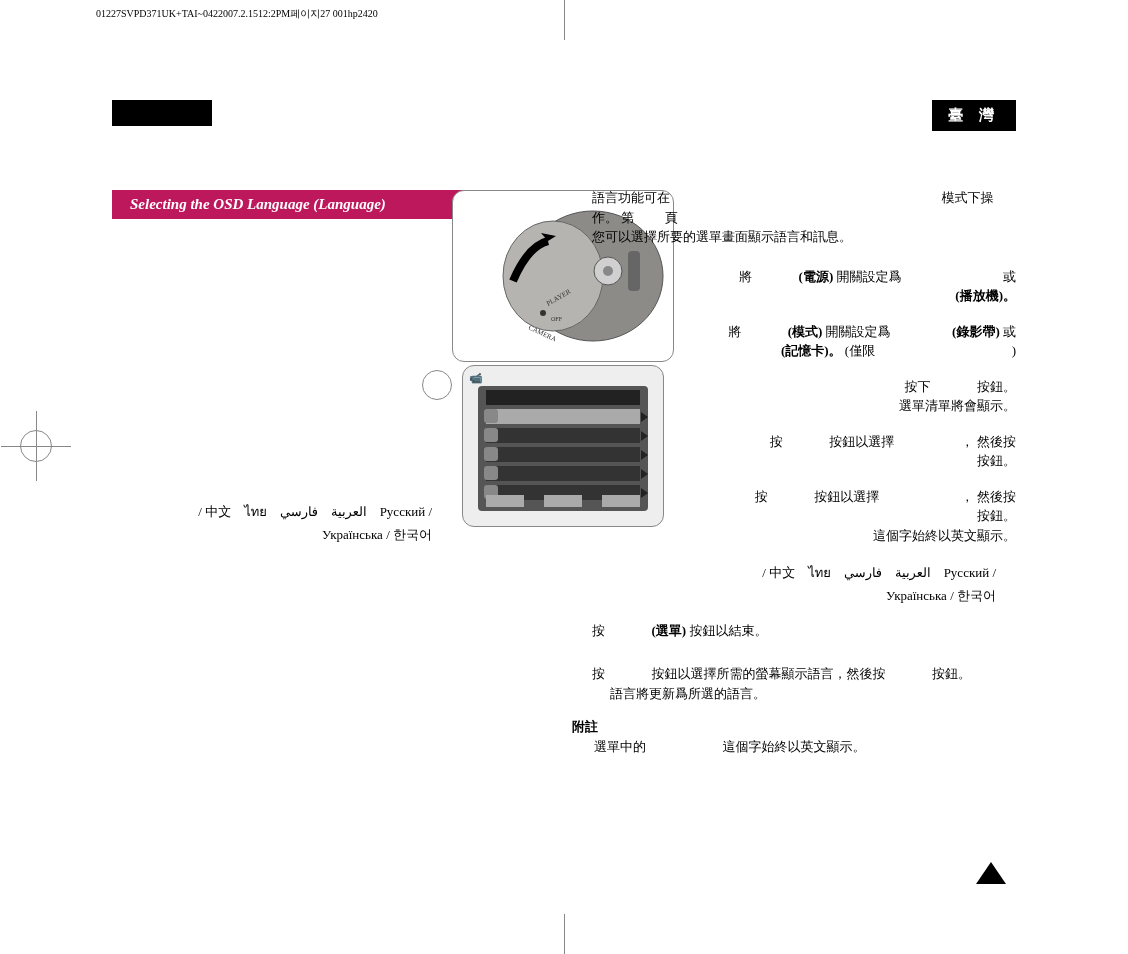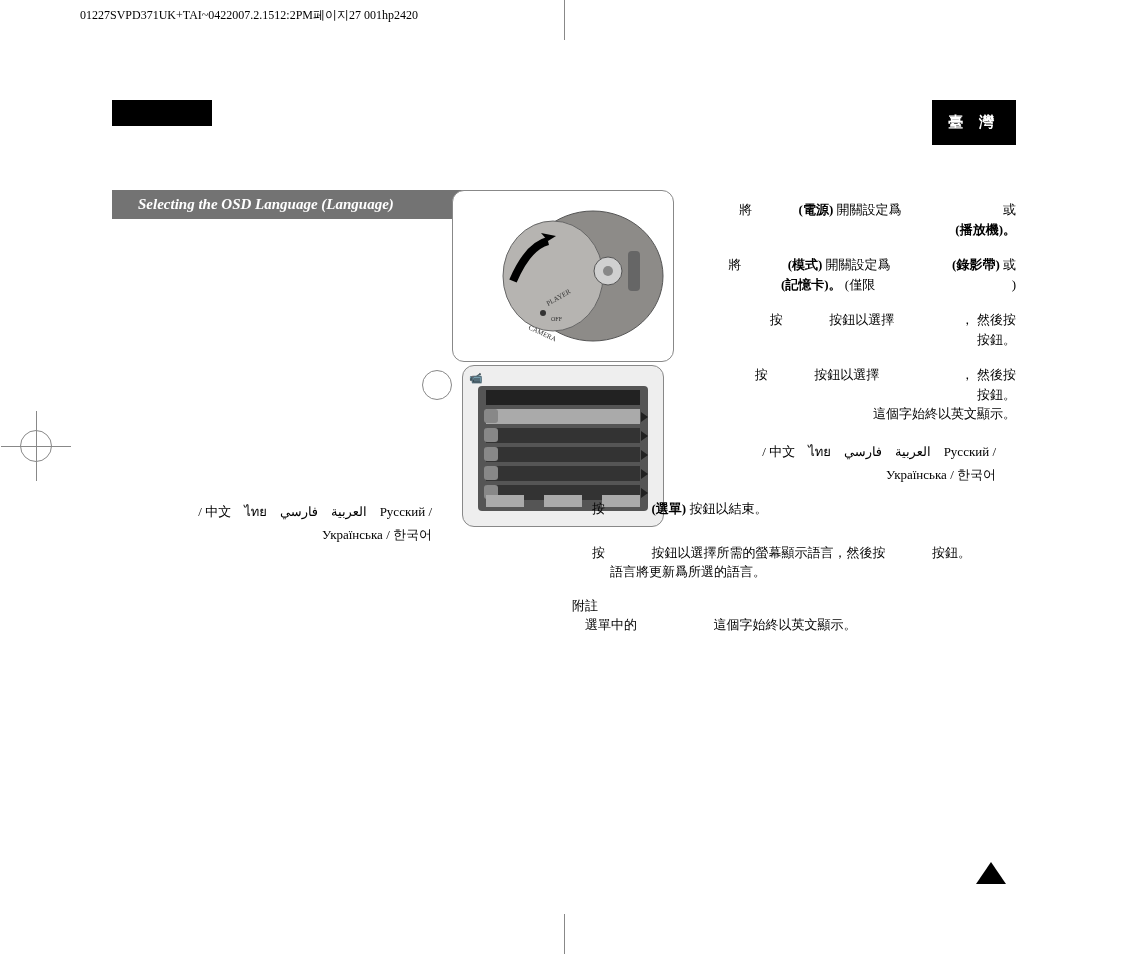--- a/index.html
+++ b/index.html
@@ -9,22 +9,22 @@
     color: #000;
     width: 1128px;
     height: 954px;
     position: relative;
     font-size: 13px;
     line-height: 1.5;
   }
   .header-line {
     position: absolute;
     top: 6px;
-    left: 80px;
-    font-size: 12px;
+    left: 96px;
+    font-size: 10px;
   }
   .crop-mark-top {
     position: absolute;
     top: 0;
     left: 50%;
     width: 1px;
     height: 40px;
     background: #888;
   }
   .crop-mark-circle {
@@ -63,21 +63,21 @@
     width: 100px;
     height: 26px;
     background: #000;
   }
   .region-badge {
     position: absolute;
     top: 0;
     right: 0;
     background: #000;
     color: #fff;
-    padding: 11px 16px;
+    padding: 4px 16px;
     font-weight: bold;
     letter-spacing: 6px;
     font-size: 15px;
   }
   .right-title {
     position: absolute;
     top: 36px;
     left: 460px;
     right: 0;
     font-size: 22px;
@@ -100,36 +100,36 @@
     top: 80px;
     width: 440px;
   }
   .right-col {
     position: absolute;
     left: 460px;
     right: 0;
     top: 80px;
   }
   .subhead {
-    background: #737373;
+    background: #be185d;
     color: #fff;
     font-style: italic;
     font-weight: bold;
-    padding: 3px 26px;
+    padding: 3px 18px;
     margin: 10px 0;
     font-size: 15px;
   }
   .intro { margin: 8px 0 8px 20px; }
   .steps { margin: 20px 0 0 120px; }
   .steps p { margin: 8px 0 16px 0; text-align: right; }
   .bold { font-weight: bold; }
   .indent { margin-left: 18px; }
   .notes { margin: 14px 0 0 0; }
-  .note-title { font-weight: normal; }
-  .note-list { margin-left: 13px; }
+  .note-title { font-weight: bold; }
+  .note-list { margin-left: 22px; }
   .arrow-up {
     position: absolute;
     bottom: 30px;
     right: 10px;
     width: 0;
     height: 0;
     border-left: 15px solid transparent;
     border-right: 15px solid transparent;
     border-bottom: 22px solid #000;
   }
@@ -264,20 +264,29 @@
       <div class="menu-bottom-row">
           <div></div>
           <div></div>
           <div></div>
         </div>
     </div>
   </div>
 
   <div class="right-col">
 
+    <div class="intro">
+      <span>語言功能可在</span>
+      <span style="display:inline-block;width:265px;"></span>
+      <span>模式下操</span><br>
+      <span>作。  第</span>
+      <span style="display:inline-block;width:24px;"></span>
+      <span>頁</span><br>
+      <span>您可以選擇所要的選單畫面顯示語言和訊息。</span>
+    </div>
 
     <div class="steps">
       <p>
         <span>將</span>
         <span style="display:inline-block;width:40px;"></span>
         <span class="bold">(電源)</span>
         <span>開關設定爲</span>
         <span style="display:inline-block;width:95px;"></span>
         <span>或</span><br>
         <span style="display:inline-block;width:26px;"></span>
@@ -291,20 +300,26 @@
         <span style="display:inline-block;width:55px;"></span>
         <span class="bold">(錄影帶)</span>
         <span>或</span><br>
         <span style="display:inline-block;width:26px;"></span>
         <span class="bold">(記憶卡)。</span>
         <span>(僅限</span>
         <span style="display:inline-block;width:130px;"></span>
         <span>)</span>
       </p>
       <p>
+        <span>按下</span>
+        <span style="display:inline-block;width:40px;"></span>
+        <span>按鈕。</span><br>
+        <span class="indent">選單清單將會顯示。</span>
+      </p>
+      <p>
         <span>按</span>
         <span style="display:inline-block;width:40px;"></span>
         <span>按鈕以選擇</span>
         <span style="display:inline-block;width:60px;"></span>
         <span>， 然後按</span><br>
         <span>按鈕。</span>
       </p>
       <p>
         <span>按</span>
         <span style="display:inline-block;width:40px;"></span>

